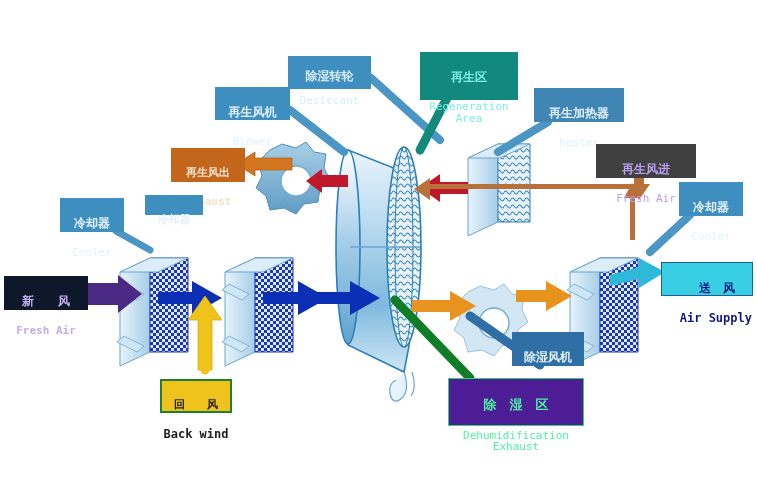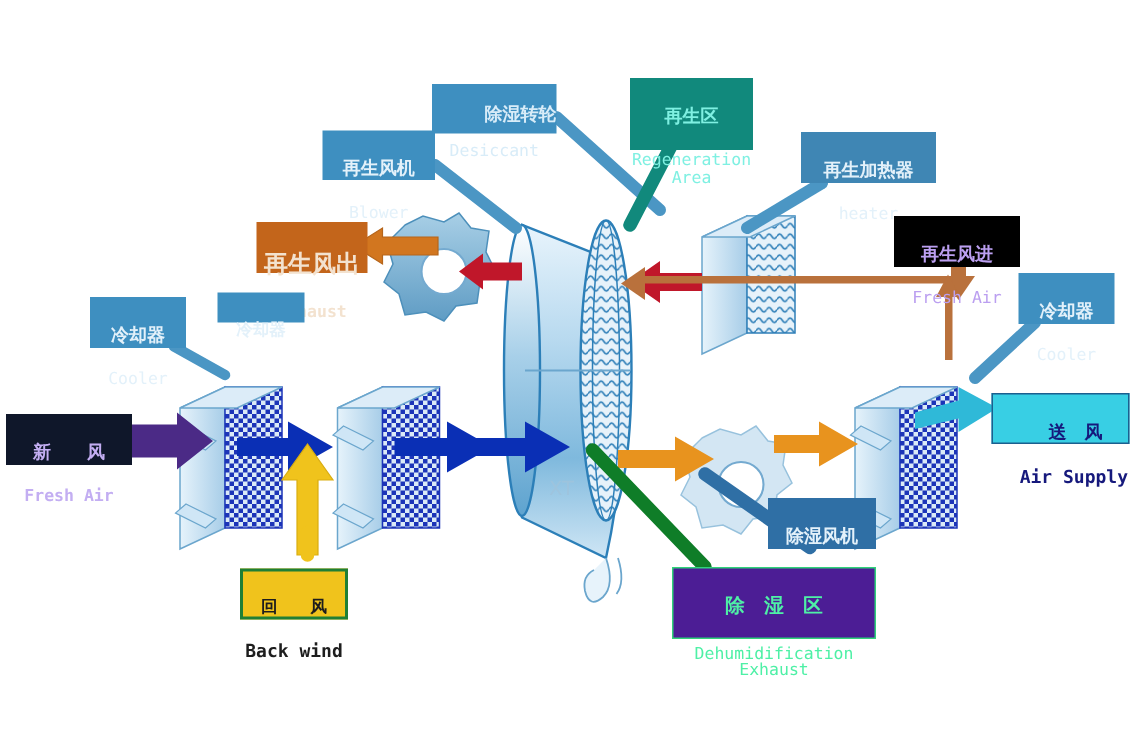--- a/index.html
+++ b/index.html
@@ -188,51 +188,51 @@
       <path d="M548 122 L498 152" stroke="#4b96c4" stroke-width="8" stroke-linecap="round"></path>
       <path d="M690 215 L650 252" stroke="#4b96c4" stroke-width="8" stroke-linecap="round"></path>
       <path d="M116 231 L150 250" stroke="#4b96c4" stroke-width="7" stroke-linecap="round"></path>
       <path d="M540 365 L470 316" stroke="#2f6fa5" stroke-width="9" stroke-linecap="round"></path>
       <path d="M470 378 L395 300" stroke="#0f7d28" stroke-width="9" stroke-linecap="round"></path>
       <path d="M205 370 L205 355" stroke="#f0c31c" stroke-width="9" stroke-linecap="round"></path>
     </g>
   </svg>
 
   <div class="lbl" style="left:288px;top:56px;width:83px;height:33px;background:#3e8fc0;color:#d8ecf8;padding-top:2px;font-size:11px;">
-    <span class="cn" style="font-size:12px;text-align:right;">除湿转轮</span>
+    <span class="cn" style="font-size:12px;">除湿转轮</span>
     <span class="en" style="font-size:11px;">Desiccant</span>
   </div>
 
   <div class="lbl" style="left:215px;top:87px;width:75px;height:33px;background:#3e8fc0;color:#e3f1fa;padding-top:2px;">
     <span class="cn" style="font-size:12px;">再生风机</span>
     <span class="en" style="font-size:11px;">Blower</span>
   </div>
 
-  <div class="lbl" style="left:420px;top:52px;width:82px;height:48px;background:#11897c;color:#7ff0e2;padding-top:2px;">
+  <div class="lbl" style="left:420px;top:52px;width:98px;height:48px;background:#11897c;color:#7ff0e2;padding-top:2px;">
     <span class="cn" style="font-size:12px;">再生区</span>
     <span class="en" style="font-size:11px;line-height:1.05;">Regeneration Area</span>
   </div>
 
   <div class="lbl" style="left:534px;top:88px;width:90px;height:34px;background:#3f86b4;color:#e3f1fa;padding-top:2px;">
     <span class="cn" style="font-size:12px;">再生加热器</span>
     <span class="en" style="font-size:11px;">heater</span>
   </div>
 
-  <div class="lbl" style="left:596px;top:144px;width:84px;height:34px;background:#000000;color:#bb9ff0;padding-top:2px;">
+  <div class="lbl" style="left:596px;top:144px;width:100px;height:34px;background:#404040;color:#bb9ff0;padding-top:2px;">
     <span class="cn" style="font-size:12px;">再生风进</span>
     <span class="en" style="font-size:11px;">Fresh Air</span>
   </div>
 
   <div class="lbl" style="left:679px;top:182px;width:64px;height:34px;background:#3e8fc0;color:#e3f1fa;padding-top:2px;">
     <span class="cn" style="font-size:12px;">冷却器</span>
     <span class="en" style="font-size:11px;">Cooler</span>
   </div>
 
   <div class="lbl" style="left:171px;top:148px;width:74px;height:34px;background:#c3651b;color:#f3e2cf;padding-top:2px;">
-    <span class="cn" style="font-size:16px;">再生风出</span>
+    <span class="cn" style="font-size:11px;">再生风出</span>
     <span class="en" style="font-size:11px;font-weight:bold;">Exhaust</span>
   </div>
 
   <div class="lbl" style="left:145px;top:195px;width:58px;height:20px;background:#3e8fc0;color:#e3f1fa;padding-top:2px;">
     <span class="cn" style="font-size:11px;">冷却器</span>
   </div>
 
   <div class="lbl" style="left:60px;top:198px;width:64px;height:34px;background:#3e8fc0;color:#e3f1fa;padding-top:2px;">
     <span class="cn" style="font-size:12px;">冷却器</span>
     <span class="en" style="font-size:11px;">Cooler</span>

